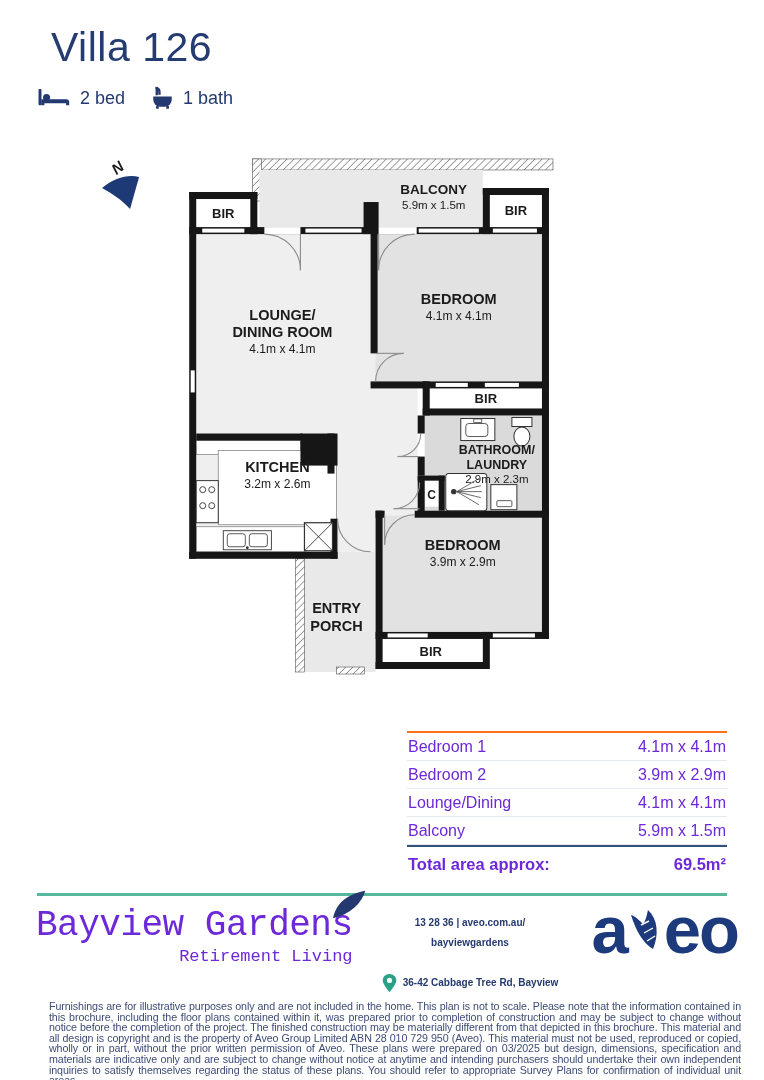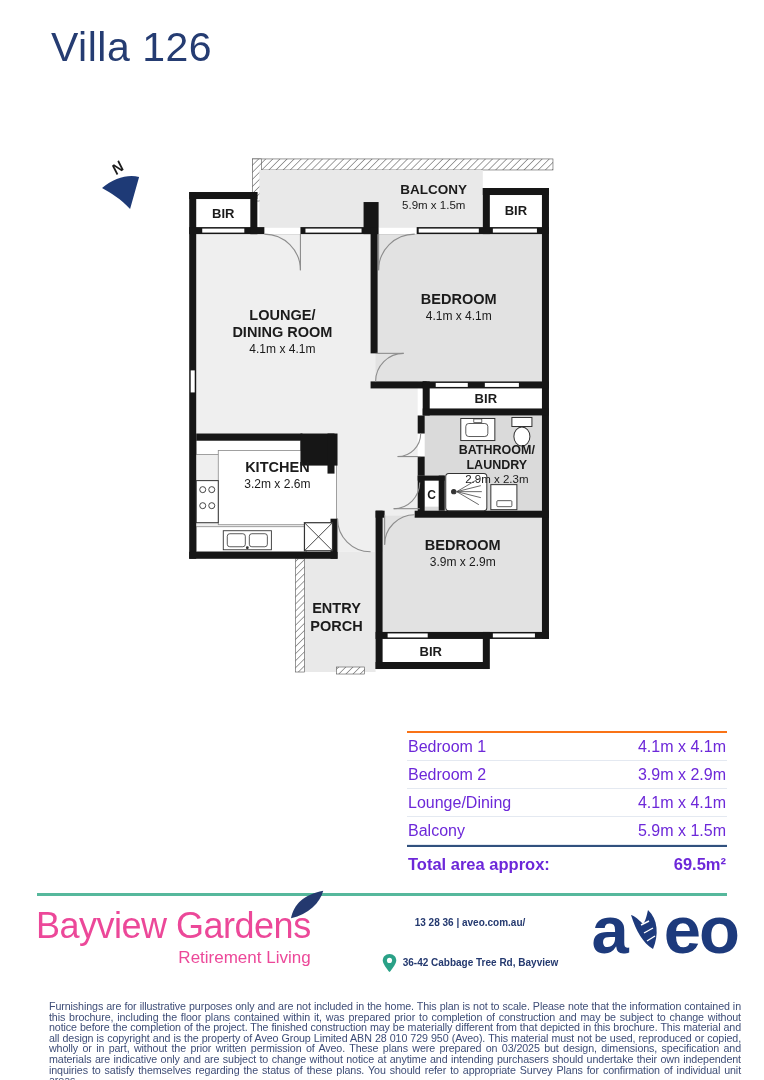--- a/index.html
+++ b/index.html
@@ -21,21 +21,21 @@
                 border-top:2px solid #f97316; color:#6d28d9; }
   .spec-row { display:flex; justify-content:space-between; align-items:baseline;
               font-size:16px; padding:5px 1px 4px 1px; border-bottom:1px solid #e4e9f1; }
   .spec-row:last-of-type { border-bottom:none; }
   .spec-total { display:flex; justify-content:space-between; border-top:2px solid #31517e;
                 font-weight:bold; font-size:16.5px; padding:8px 1px 0 1px; }
 
   .teal-rule { position:absolute; left:37px; top:893px; width:690px; height:2.5px;
                background:#56b89c; }
 
-  .brand { position:absolute; left:36px; top:905px; color:#ec4899; }
+  .brand { position:absolute; left:36px; top:905px; color:#6d28d9;font-family:Liberation Mono, monospace; }
   .brand-name { font-size:36px; letter-spacing:-0.5px; position:relative; display:inline-block; }
   .brand-leaf { position:absolute; right:-16px; top:-12px; transform:rotate(-14deg); }
   .brand-tag { font-size:17px; margin-top:1px;text-align:right; }
 
   .contact { position:absolute; left:335px; top:913px; width:270px; text-align:center;
              color:#24396f; font-weight:bold; font-size:10px; line-height:20px; }
   .contact-addr { display:flex; align-items:center; justify-content:center; gap:6px;
                   margin-top:20px; white-space:nowrap; }
 
   .aveo { position:absolute; right:26px; top:899px; display:flex; align-items:flex-end;
@@ -46,20 +46,44 @@
                 font-size:10.7px; line-height:10.6px; letter-spacing:-0.1px;
                 text-align:justify; color:#3e4d77; }
 </style>
 </head>
 <body>
 
 <div class="page">
 
   <div class="title">Villa 126</div>
 
+  <div class="features">
+    <div class="feature">
+      <svg width="34" height="20" viewBox="0 0 36 22">
+        <g fill="#24396f">
+          <rect x="1" y="1" width="3.2" height="18" rx="1"></rect>
+          <circle cx="9.8" cy="10.5" r="3.9"></circle>
+          <path d="M4 12.5 h27.5 a3.2 3.2 0 0 1 3.2 3.2 V19 h-3.4 v-2.2 H7.4 V19 H4 z"></path>
+        </g>
+      </svg>
+      <span>2 bed</span>
+    </div>
+    <div class="feature">
+      <svg width="23" height="24" viewBox="0 0 24 26">
+        <g fill="#24396f">
+          <path d="M4.5 1 q5.5 0 5.5 5.5 l0 3 h-2.6 l0 -2.6 q0-3.3-2.9-3.3 z"></path>
+          <rect x="4.5" y="1" width="2.6" height="9"></rect>
+          <path d="M2 11.5 h20 v3.5 a7.5 7.5 0 0 1 -7.5 7.5 h-5 A7.5 7.5 0 0 1 2 15 z"></path>
+          <rect x="5" y="21.5" width="3" height="3.2" rx="1"></rect>
+          <rect x="16" y="21.5" width="3" height="3.2" rx="1"></rect>
+        </g>
+      </svg>
+      <span>1 bath</span>
+    </div>
+  </div>
 
   <svg class="plan-svg" viewBox="0 0 475 550">
     <defs>
       <pattern id="hatch" width="5" height="5" patternUnits="userSpaceOnUse" patternTransform="rotate(45)">
         <rect width="5" height="5" fill="#ffffff"></rect>
         <line x1="0" y1="0" x2="0" y2="5" stroke="#555" stroke-width="1.1"></line>
       </pattern>
     </defs>
 
     <g>
@@ -244,20 +268,21 @@
       <span>Bayview Gardens</span>
       <svg class="brand-leaf" width="40" height="22" viewBox="0 0 40 22">
         <path d="M1 21 C7 8 19 1 39 2 C33 13 19 21 1 21 Z" fill="#24396f"></path>
       </svg>
     </div>
     <div class="brand-tag">Retirement Living</div>
   </div>
 
   <div class="contact">
     <div>13 28 36 | aveo.com.au/</div>
+    <div>bayviewgardens</div>
     <div class="contact-addr">
       <svg width="15" height="20" viewBox="0 0 20 26">
         <path d="M10 1 C4.5 1 1 5 1 9.5 C1 15 10 25 10 25 C10 25 19 15 19 9.5 C19 5 15.5 1 10 1 Z" fill="#2aa187"></path>
         <circle cx="10" cy="9.5" r="3.4" fill="#ffffff"></circle>
       </svg>
       <span>36-42 Cabbage Tree Rd, Bayview</span>
     </div>
   </div>
 
   <div class="aveo">

